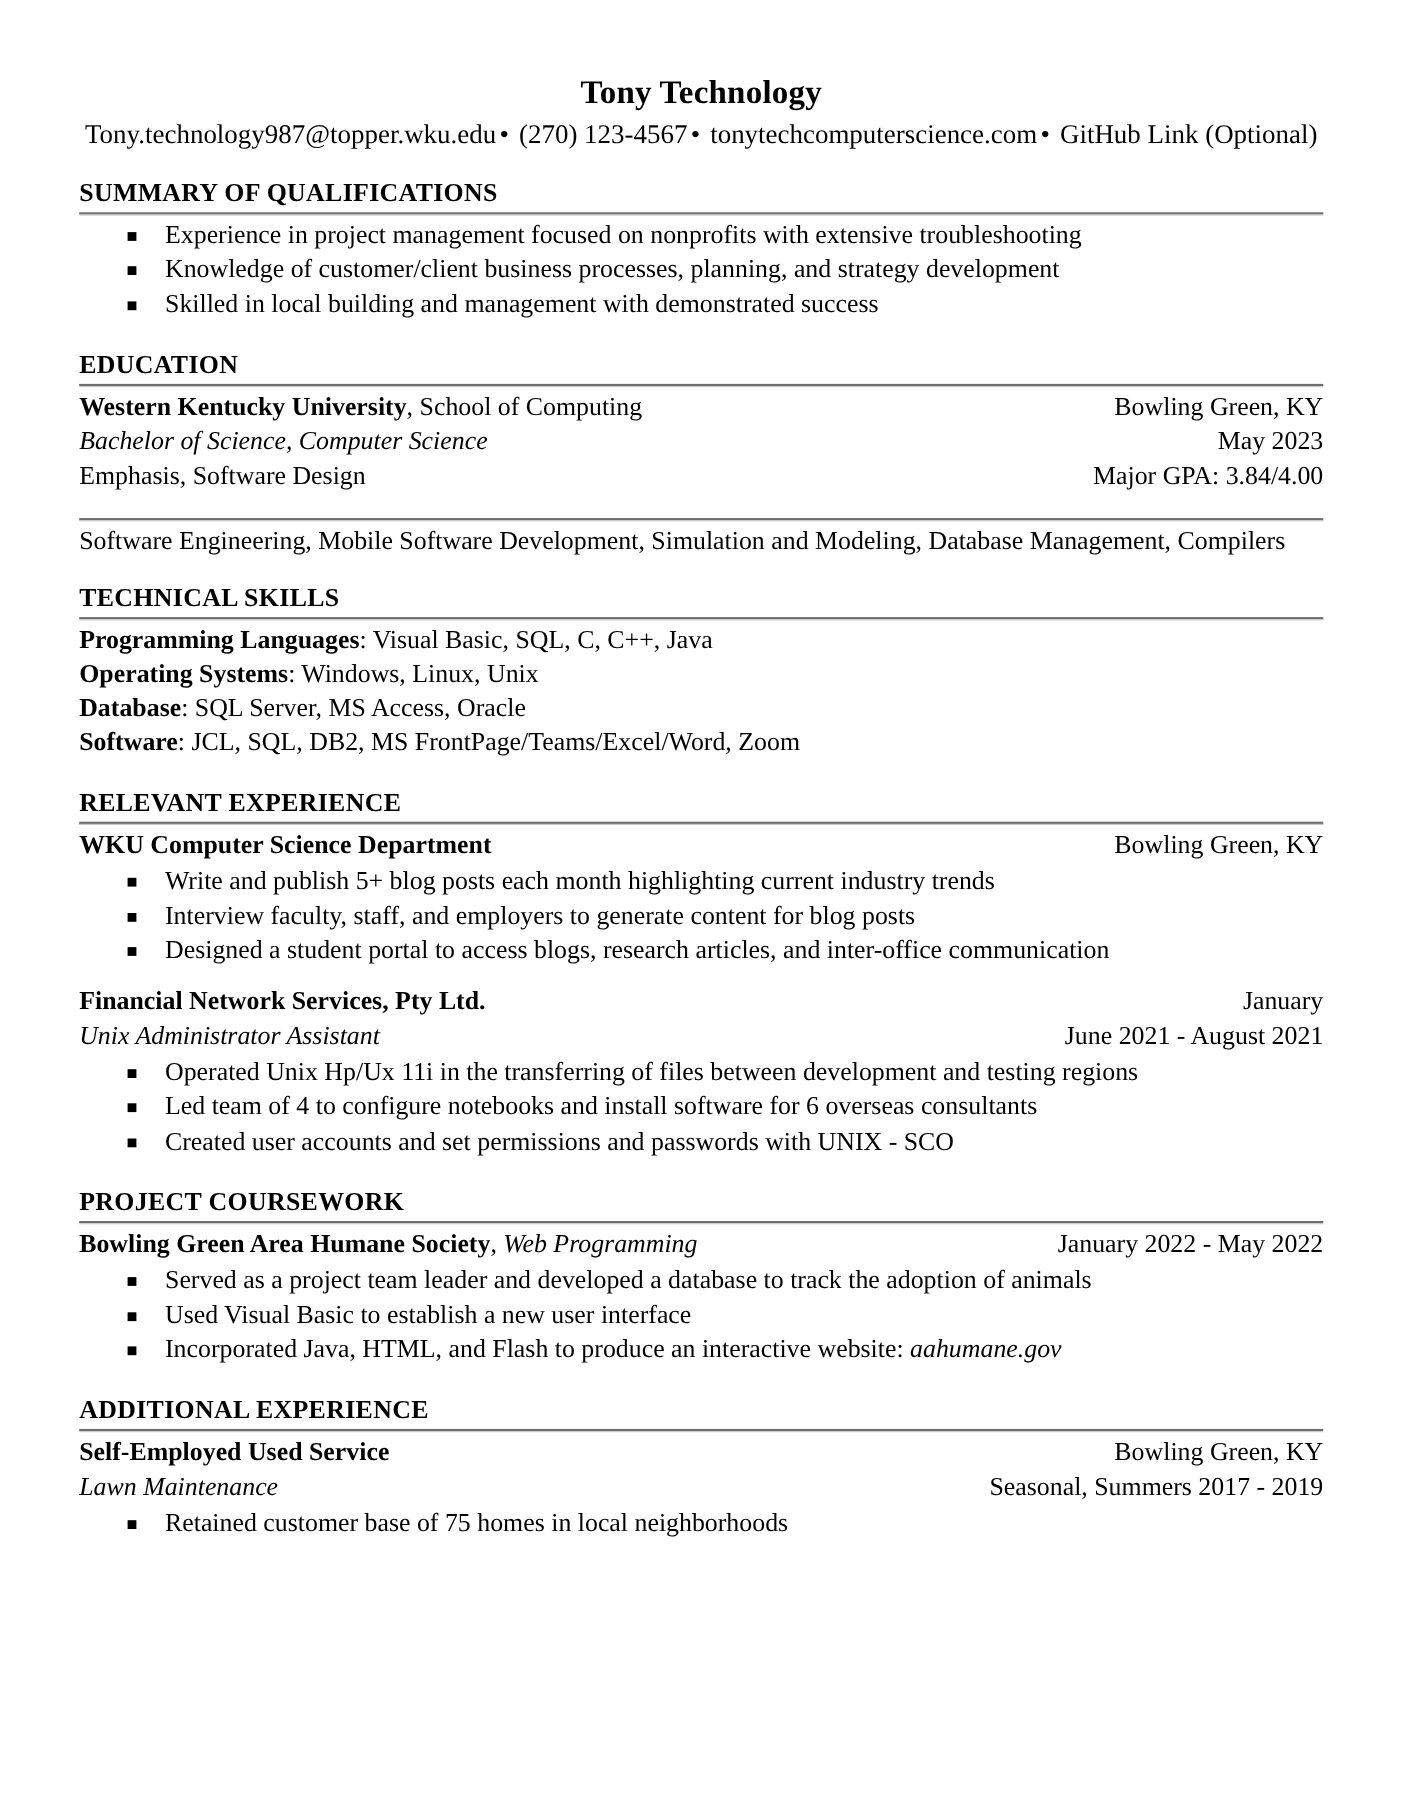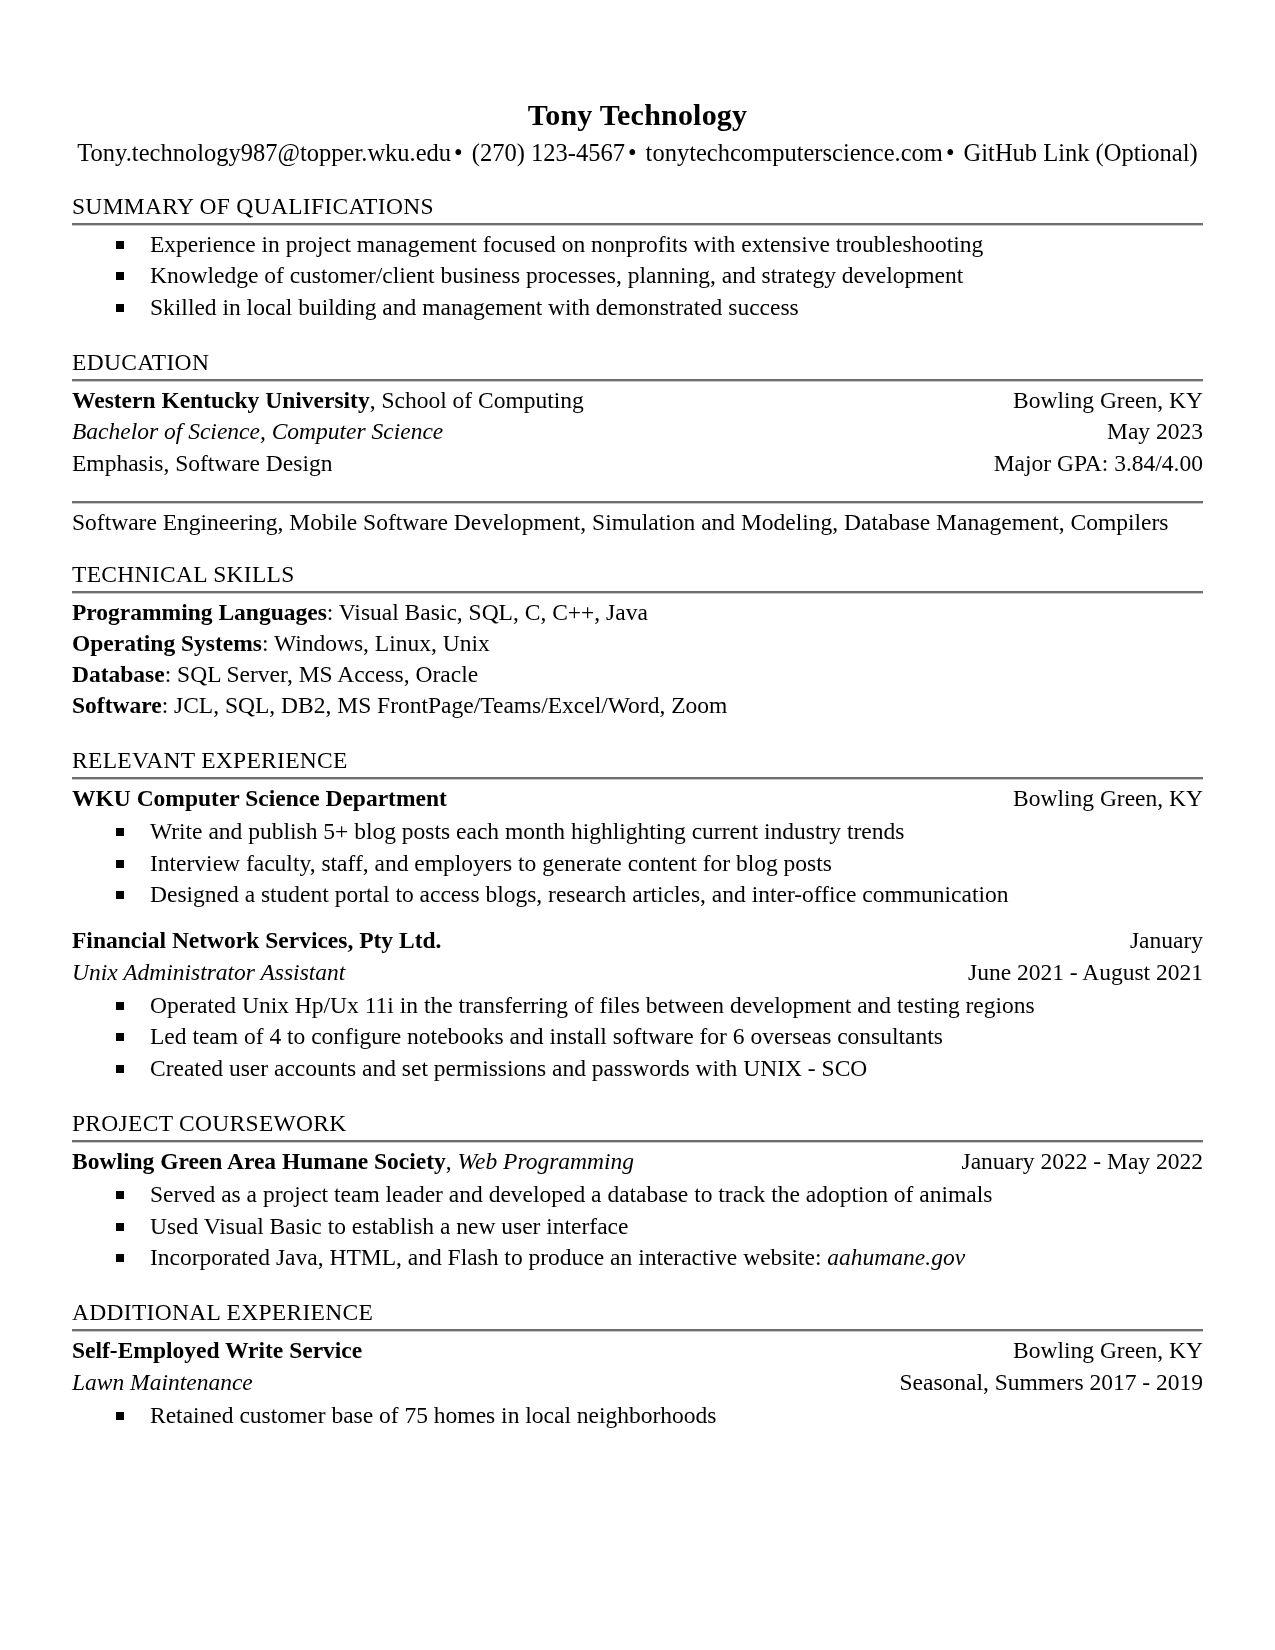--- a/index.html
+++ b/index.html
@@ -8,21 +8,21 @@
     background: #ffffff;
   }
   body {
     font-family: "Liberation Serif", "DejaVu Serif", serif;
     color: #000000;
   }
   .page {
     width: 1275px;
     height: 1650px;
     box-sizing: border-box;
-    padding: 86px 72px 0 72px;
+    padding: 56px 72px 0 72px;
     background: #ffffff;
     position: relative;
     overflow: hidden;
   }
 
   
   .name {
     text-align: center;
     font-weight: bold;
     font-size: 30px;
@@ -42,21 +42,21 @@
   }
 
   
   .section {
     margin-top: 26px;
   }
   .section.tight {
     margin-top: 22px;
   }
   .section-heading {
-    font-weight: normal;
+    font-weight: bold;
     font-size: 23.5px;
     line-height: 1.15;
     letter-spacing: 0.3px;
     padding: 0 0 2px 0;
   }
   .rule {
     border-top: 2.2px solid #6d6d6d;
     border-bottom: 0.8px solid #c9c9c9;
     height: 0;
     margin: 1px 0 3px 0;
@@ -209,21 +209,21 @@
         <li><span class="sq"></span><span>Incorporated Java, HTML, and Flash to produce an interactive website: </span><span class="i">aahumane.gov</span></li>
       </ul>
     </div>
   </div>
 
   <div class="section">
     <div class="section-heading">ADDITIONAL EXPERIENCE</div>
     <div class="rule"></div>
     <div class="entry">
       <div class="row">
-        <div class="left b">Self-Employed Write Service</div>
+        <div class="left b">Self-Employed Used Service</div>
         <div class="right">Bowling Green, KY</div>
       </div>
       <div class="row">
         <div class="left i">Lawn Maintenance</div>
         <div class="right">Seasonal, Summers 2017 - 2019</div>
       </div>
       <ul class="bullets">
         <li><span class="sq"></span><span>Retained customer base of 75 homes in local neighborhoods</span></li>
       </ul>
     </div>

